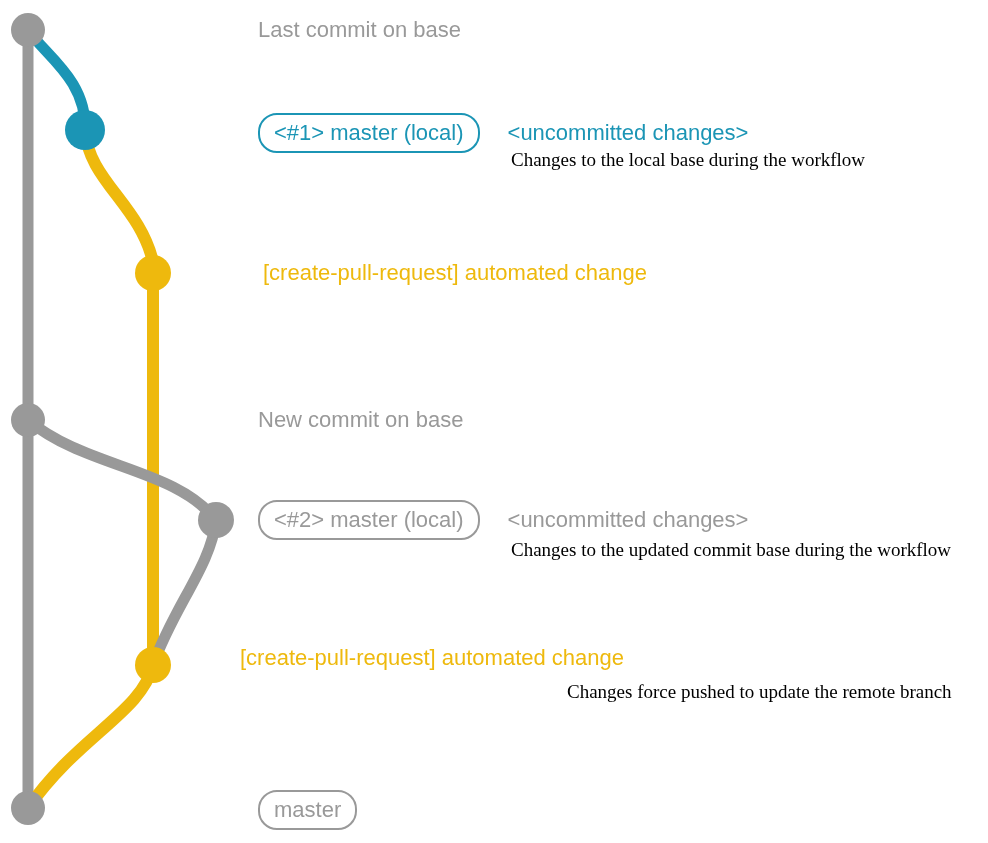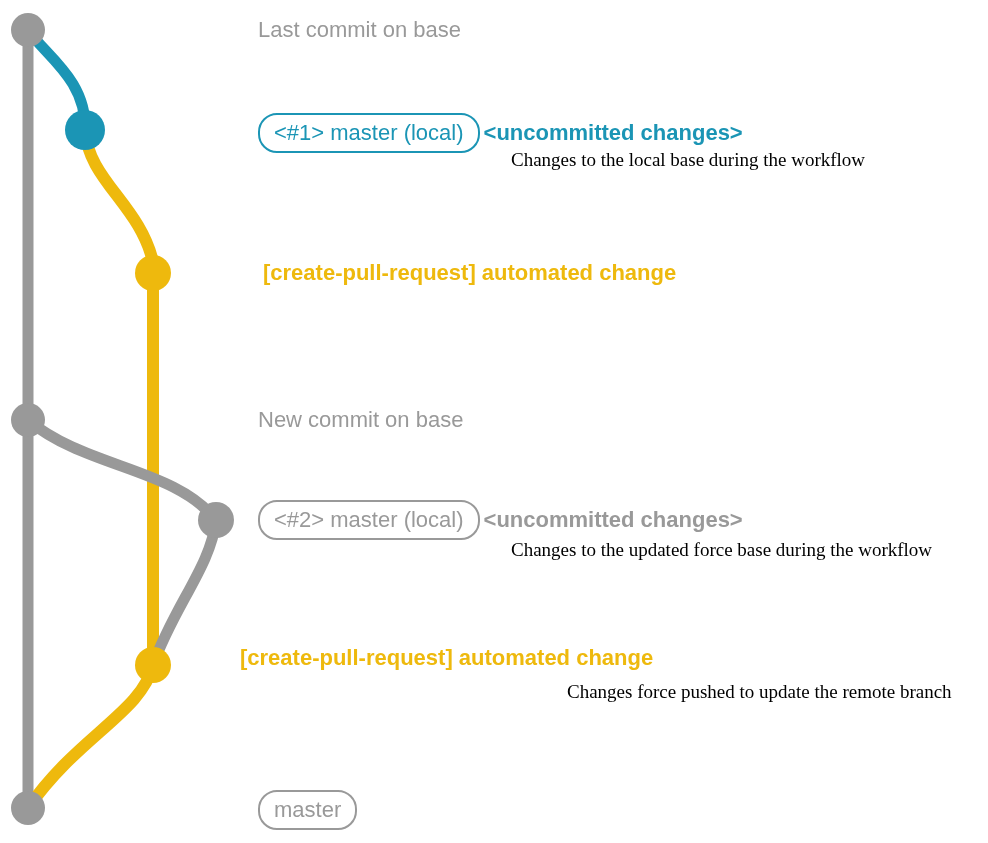--- a/index.html
+++ b/index.html
@@ -19,31 +19,31 @@
   .f-blue{fill:var(--blue);}
   .f-yellow{fill:var(--yellow);}
   .caption{
     position:absolute;
     font-size:22px;line-height:26px;
     color:var(--gray);
     white-space:nowrap;
   }
   .row{
     position:absolute;
-    display:flex;align-items:center;gap:4px;
+    display:flex;align-items:center;gap:28px;
     white-space:nowrap;
   }
   .tag{
     display:inline-block;
     font-size:22px;line-height:26px;
     padding:5px 14px;
     border:2px solid;border-radius:19px;
     white-space:nowrap;
   }
-  .title{font-size:22px;line-height:26px;white-space:nowrap;font-weight:bold;}
+  .title{font-size:22px;line-height:26px;white-space:nowrap;}
   .c-blue{color:var(--blue);border-color:var(--blue);}
   .c-gray{color:var(--gray);border-color:var(--gray);}
   .c-yellow{color:var(--yellow);border-color:var(--yellow);}
   .desc{
     position:absolute;
     font-family:"Liberation Serif",serif;
     font-size:19px;line-height:24px;
     color:var(--ink);
     white-space:nowrap;
   }
@@ -83,21 +83,21 @@
   <div class="desc" style="left:511px;top:148px">Changes to the local base during the workflow</div>
 
   <div class="title c-yellow" style="position:absolute;left:263px;top:260px">[create-pull-request] automated change</div>
 
   <div class="caption" style="left:258px;top:407px">New commit on base</div>
 
   <div class="row" style="left:258px;top:500px">
     <span class="tag c-gray">&lt;#2&gt; master (local)</span>
     <span class="title c-gray">&lt;uncommitted changes&gt;</span>
   </div>
-  <div class="desc" style="left:511px;top:538px">Changes to the updated force base during the workflow</div>
+  <div class="desc" style="left:511px;top:538px">Changes to the updated commit base during the workflow</div>
 
   <div class="row" style="left:240px;top:645px">
     <span class="title c-yellow">[create-pull-request] automated change</span>
   </div>
   <div class="desc" style="left:567px;top:680px">Changes force pushed to update the remote branch</div>
 
   <div class="row" style="left:258px;top:790px">
     <span class="tag c-gray">master</span>
   </div>
 

